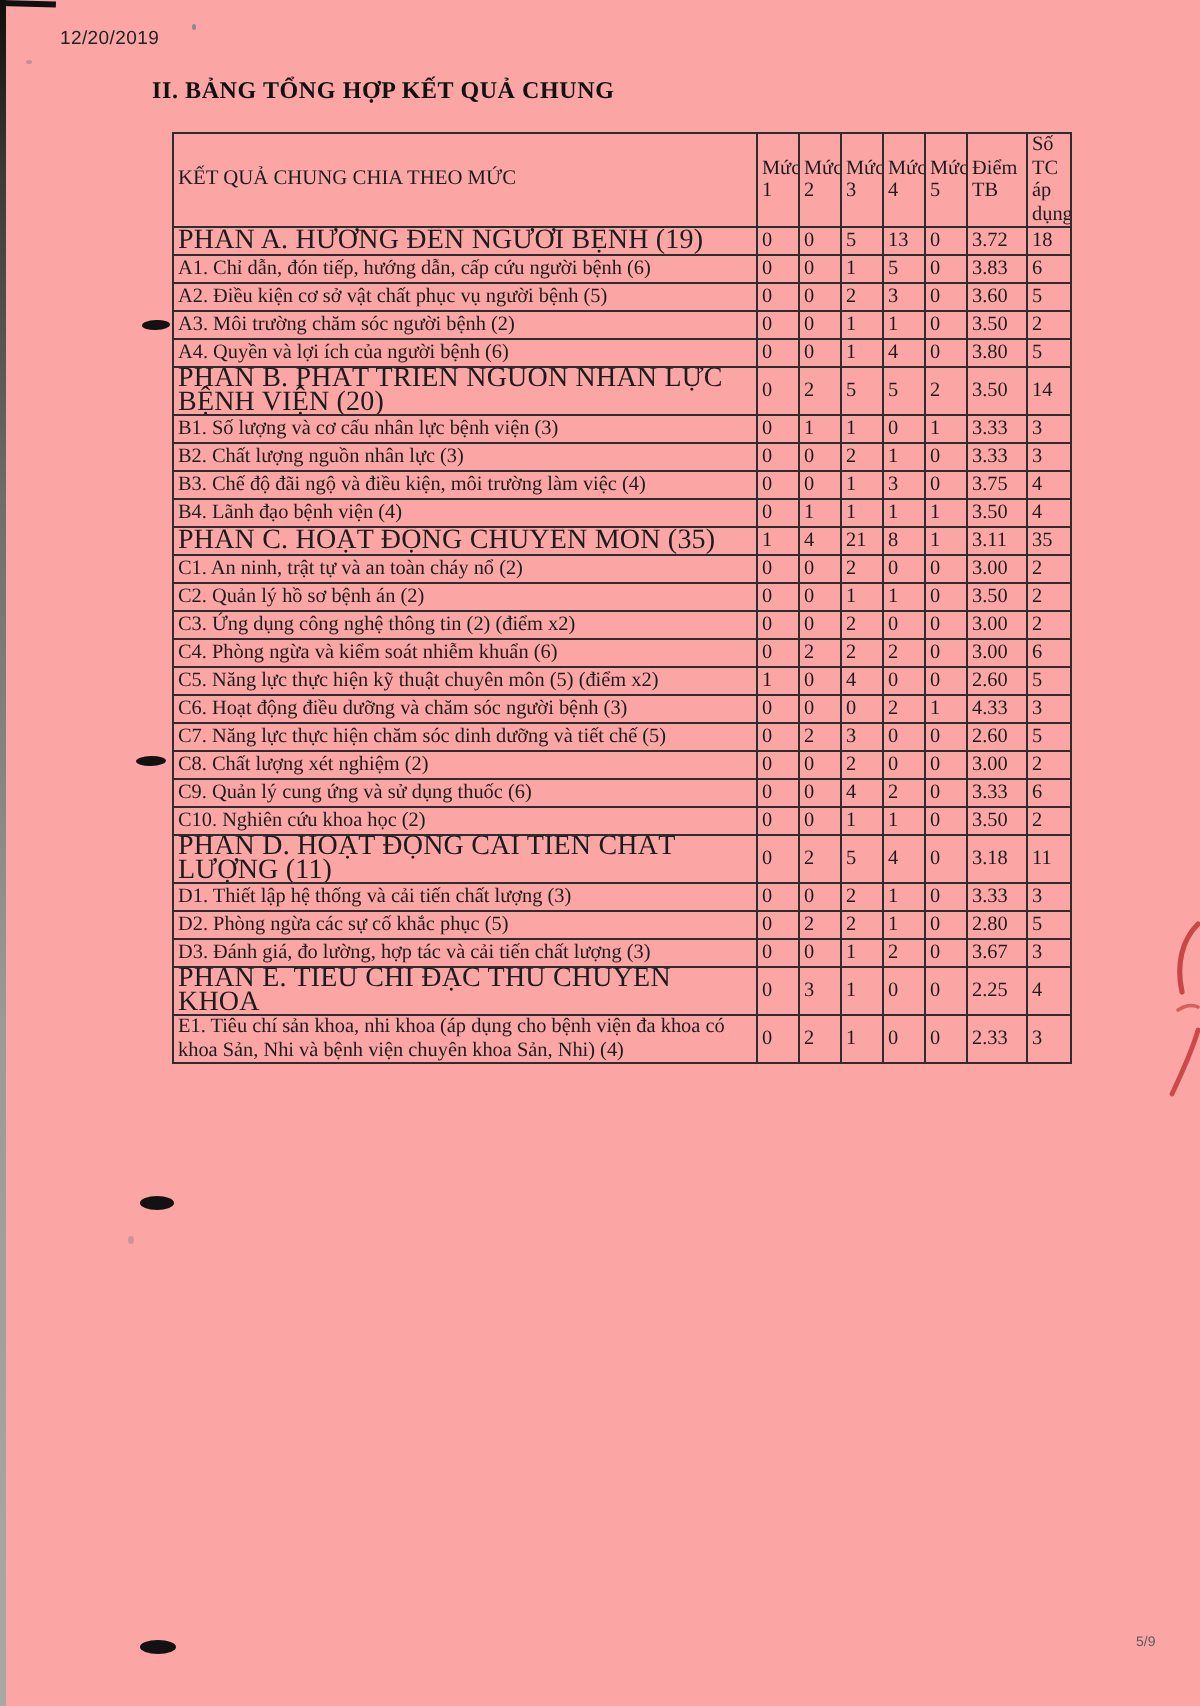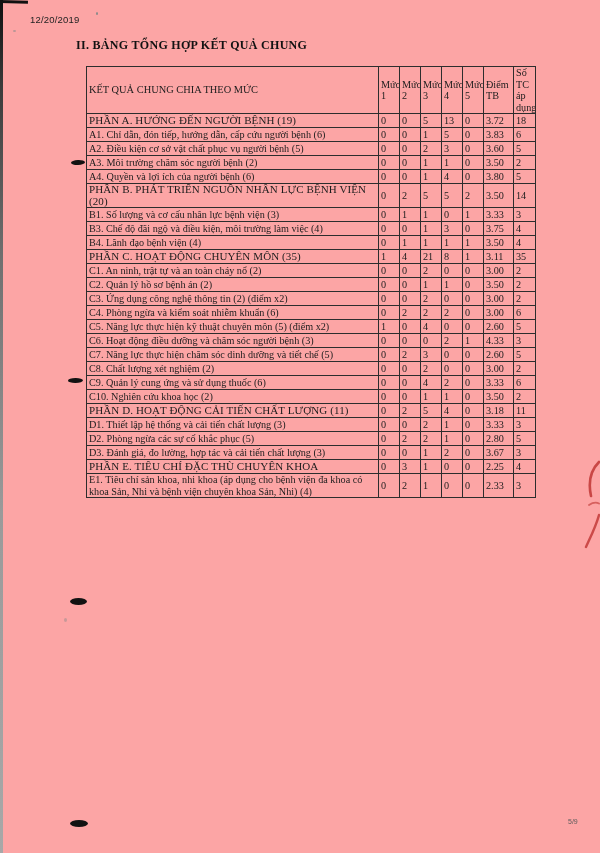--- a/index.html
+++ b/index.html
@@ -33,21 +33,21 @@
     font-size:10.2px;line-height:11.5px;
     font-weight:normal;
     padding:0 2px;
     vertical-align:middle;
     text-align:left;
     overflow:hidden;
   }
   table.summary thead th{height:46px;}
   table.summary thead th.head-label{font-size:10.4px;}
   table.summary tbody td{height:13px;}
-  table.summary tbody tr.section td.label{font-size:11px;letter-spacing:.1px;}
+  table.summary tbody tr.section td.label{font-size:14px;letter-spacing:.1px;}
   col.c-label{width:292px;}
   col.c-m{width:21px;}
   col.c-tb{width:30px;}
   col.c-tc{width:22px;}
   .page-number{
     position:absolute;left:568px;top:818px;
     font-family:"Liberation Sans","DejaVu Sans",sans-serif;
     font-size:7px;color:#5c5c5c;filter:blur(.3px);
   }
   .scan-edge-line{
@@ -175,20 +175,30 @@
       <td class="label">B1. Số lượng và cơ cấu nhân lực bệnh viện (3)</td>
       <td class="num">0</td>
       <td class="num">1</td>
       <td class="num">1</td>
       <td class="num">0</td>
       <td class="num">1</td>
       <td class="num">3.33</td>
       <td class="num">3</td>
     </tr>
 
+    <tr>
+      <td class="label">B2. Chất lượng nguồn nhân lực (3)</td>
+      <td class="num">0</td>
+      <td class="num">0</td>
+      <td class="num">2</td>
+      <td class="num">1</td>
+      <td class="num">0</td>
+      <td class="num">3.33</td>
+      <td class="num">3</td>
+    </tr>
 
     <tr>
       <td class="label">B3. Chế độ đãi ngộ và điều kiện, môi trường làm việc (4)</td>
       <td class="num">0</td>
       <td class="num">0</td>
       <td class="num">1</td>
       <td class="num">3</td>
       <td class="num">0</td>
       <td class="num">3.75</td>
       <td class="num">4</td>

